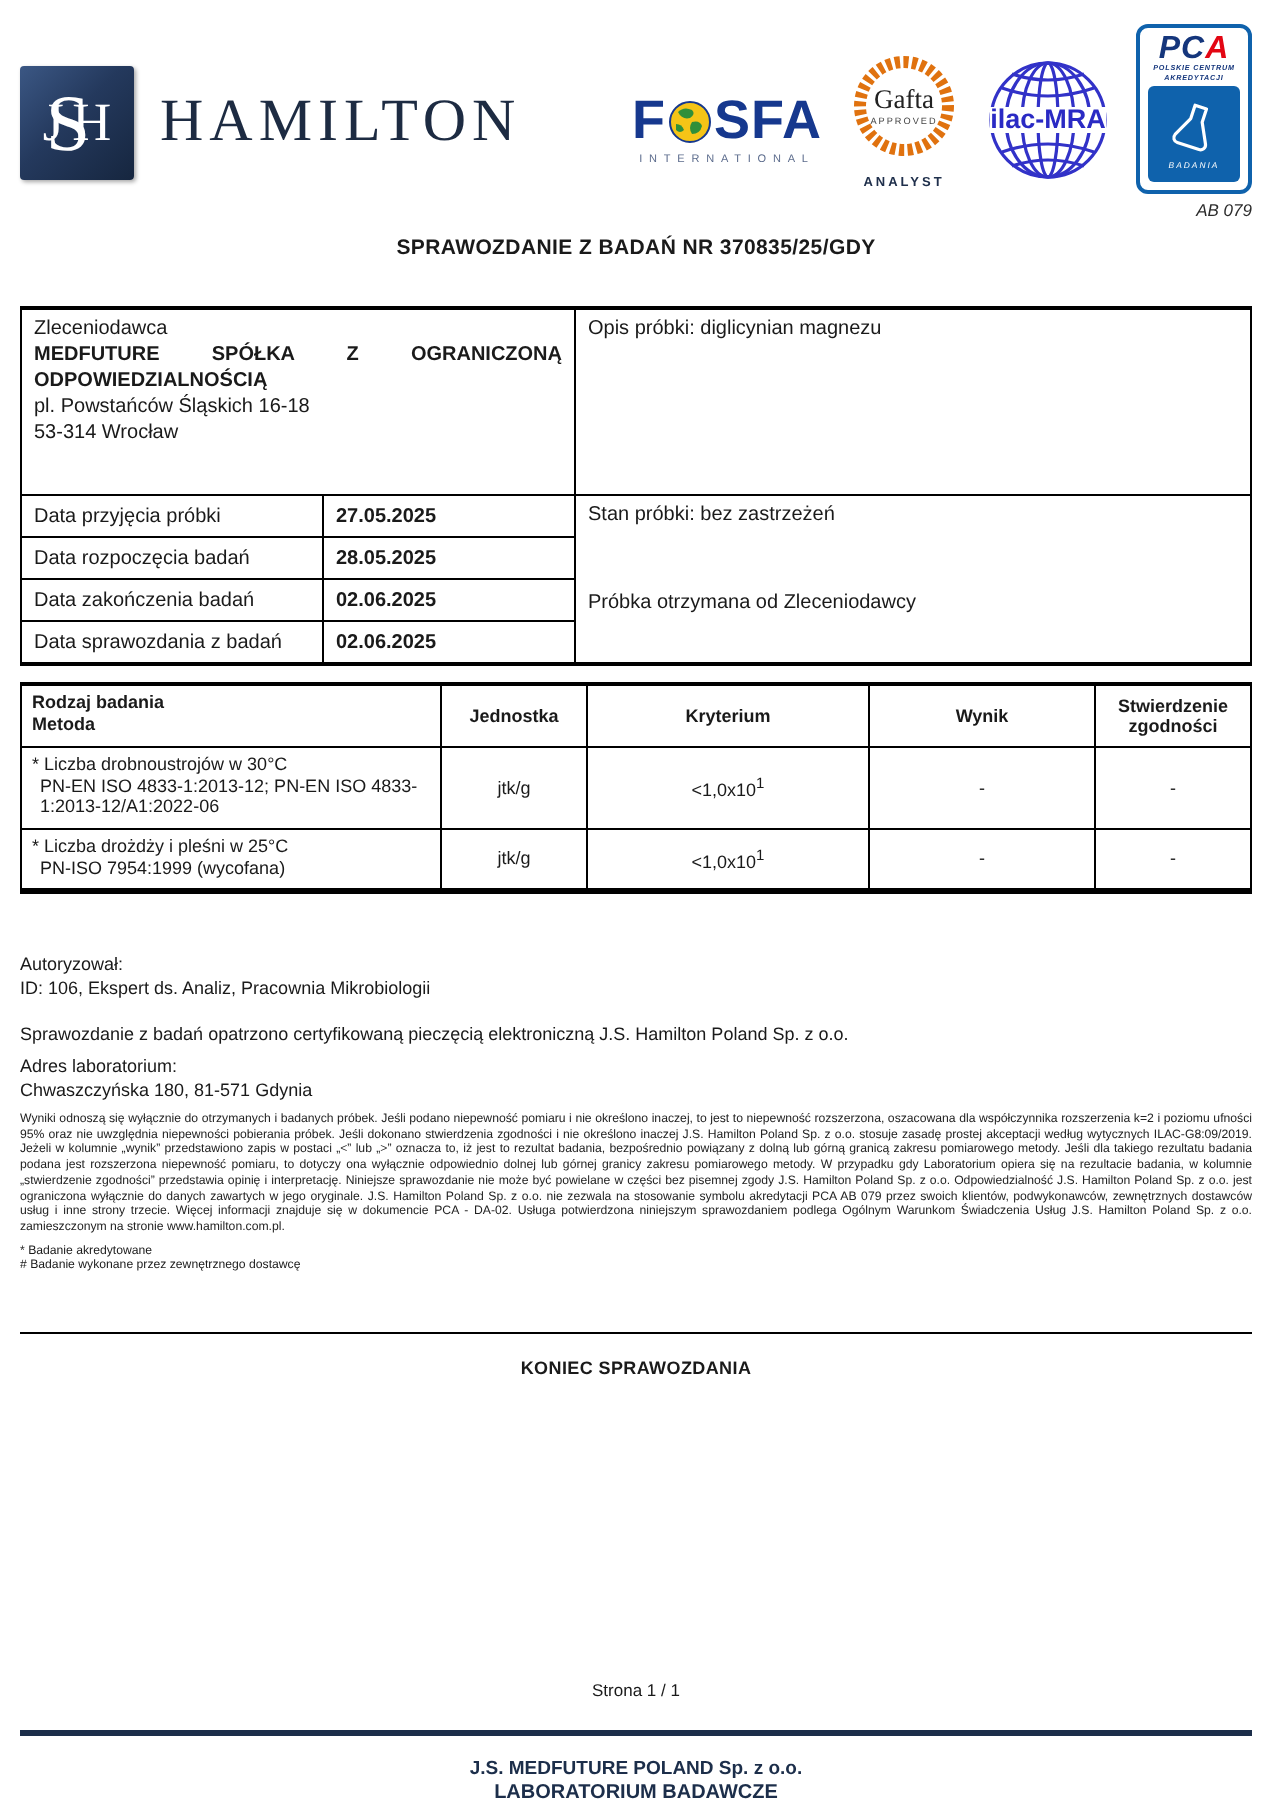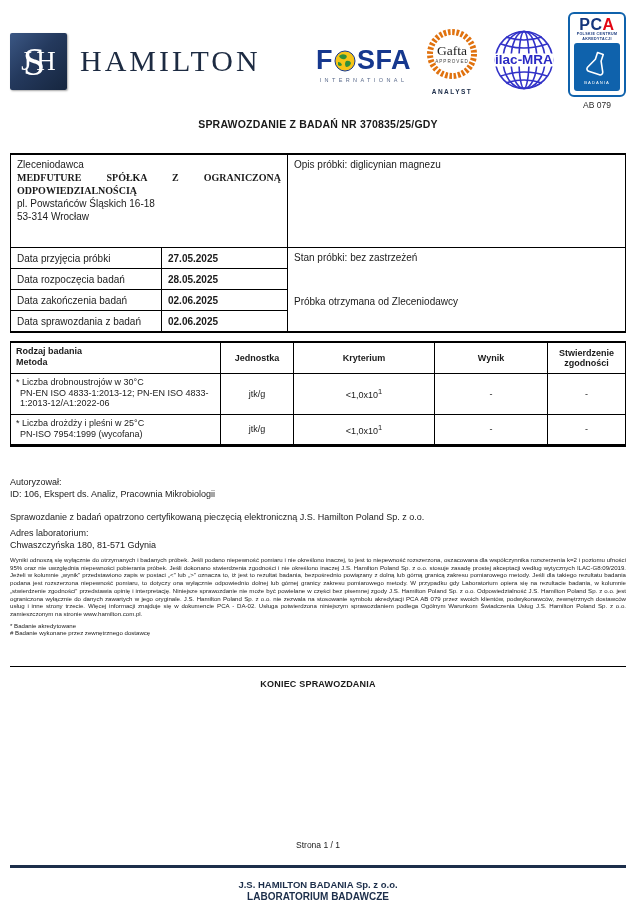--- a/index.html
+++ b/index.html
@@ -33,21 +33,21 @@
   .fosfa-word { display:flex; align-items:center; justify-content:center; font-weight:bold;
     font-size:27px; color:#16388e; letter-spacing:.5px; }
   .fosfa-word svg { margin:0 1px 0 1px; }
   .fosfa-sub { font-size:5.5px; letter-spacing:3.4px; color:#5b6b8c; margin-top:1px; }
   
   .gafta { text-align:center; }
   .gafta-analyst { font-size:6.5px; font-weight:bold; letter-spacing:1.5px; color:#20304c; margin-top:2px; }
   
   .ilac { margin-top:2px; }
   
-  .pca-wrap { text-align:center; }
+  .pca-wrap { text-align:right;font-style:italic; }
   .pca-badge {
     width:58px; border:2px solid #0f62ac; border-radius:6px; background:#fff;
     padding:3px 3px 4px; display:flex; flex-direction:column; align-items:center;
   }
   .pca-title { font-weight:bold; font-size:16px; line-height:15px; letter-spacing:.5px; color:#15367c; }
   .pca-title .a-red { color:#e30613; }
   .pca-sub { font-size:3.6px; font-weight:bold; color:#15367c; letter-spacing:.4px; line-height:4.6px; }
   .pca-box {
     margin-top:2px; width:46px; height:48px; background:#0f62ac; border-radius:3px;
     display:flex; flex-direction:column; align-items:center; justify-content:center; gap:2px;
@@ -63,21 +63,21 @@
     margin-top:23px; display:grid;
     grid-template-columns:150px 125px 1fr;
     grid-template-rows:92px 20px 20px 20px 20px;
     background:#000; gap:1px;
     border:1px solid #000; border-top-width:2px; border-bottom-width:2px;
   }
   .t1 > div { background:#fff; font-size:10px; line-height:13px; padding:3px 6px; }
   .cell-client { grid-column:1/3; grid-row:1; }
   .cell-sample { grid-column:3; grid-row:1; }
   .cell-status { grid-column:3; grid-row:2/6; }
-  .client-name { font-weight:bold; text-align:justify;font-family:Liberation Serif, serif; }
+  .client-name { font-weight:bold; text-align:justify; }
   .date-label { display:flex; align-items:center; }
   .date-value { display:flex; align-items:center; font-weight:bold; }
   .status-received { margin-top:31px; }
 
   
   .t2 {
     margin-top:8px; display:grid;
     grid-template-columns:209px 72px 140px 112px 1fr;
     grid-template-rows:30px 40px 29px;
     background:#000; gap:1px;
@@ -260,18 +260,18 @@
     <div>* Badanie akredytowane</div>
     <div># Badanie wykonane przez zewnętrznego dostawcę</div>
   </div>
 
   <hr class="end-rule">
   <div class="end-note">KONIEC SPRAWOZDANIA</div>
 
   <div class="page-num">Strona 1 / 1</div>
   <hr class="footer-rule">
   <div class="footer">
-    <div class="footer-company">J.S. HAMILTON BADANIA Sp. z o.o.</div>
+    <div class="footer-company">J.S. MEDFUTURE POLAND Sp. z o.o.</div>
     <div class="footer-lab">LABORATORIUM BADAWCZE</div>
 
   </div>
 
 </div>
 
 </body></html>

